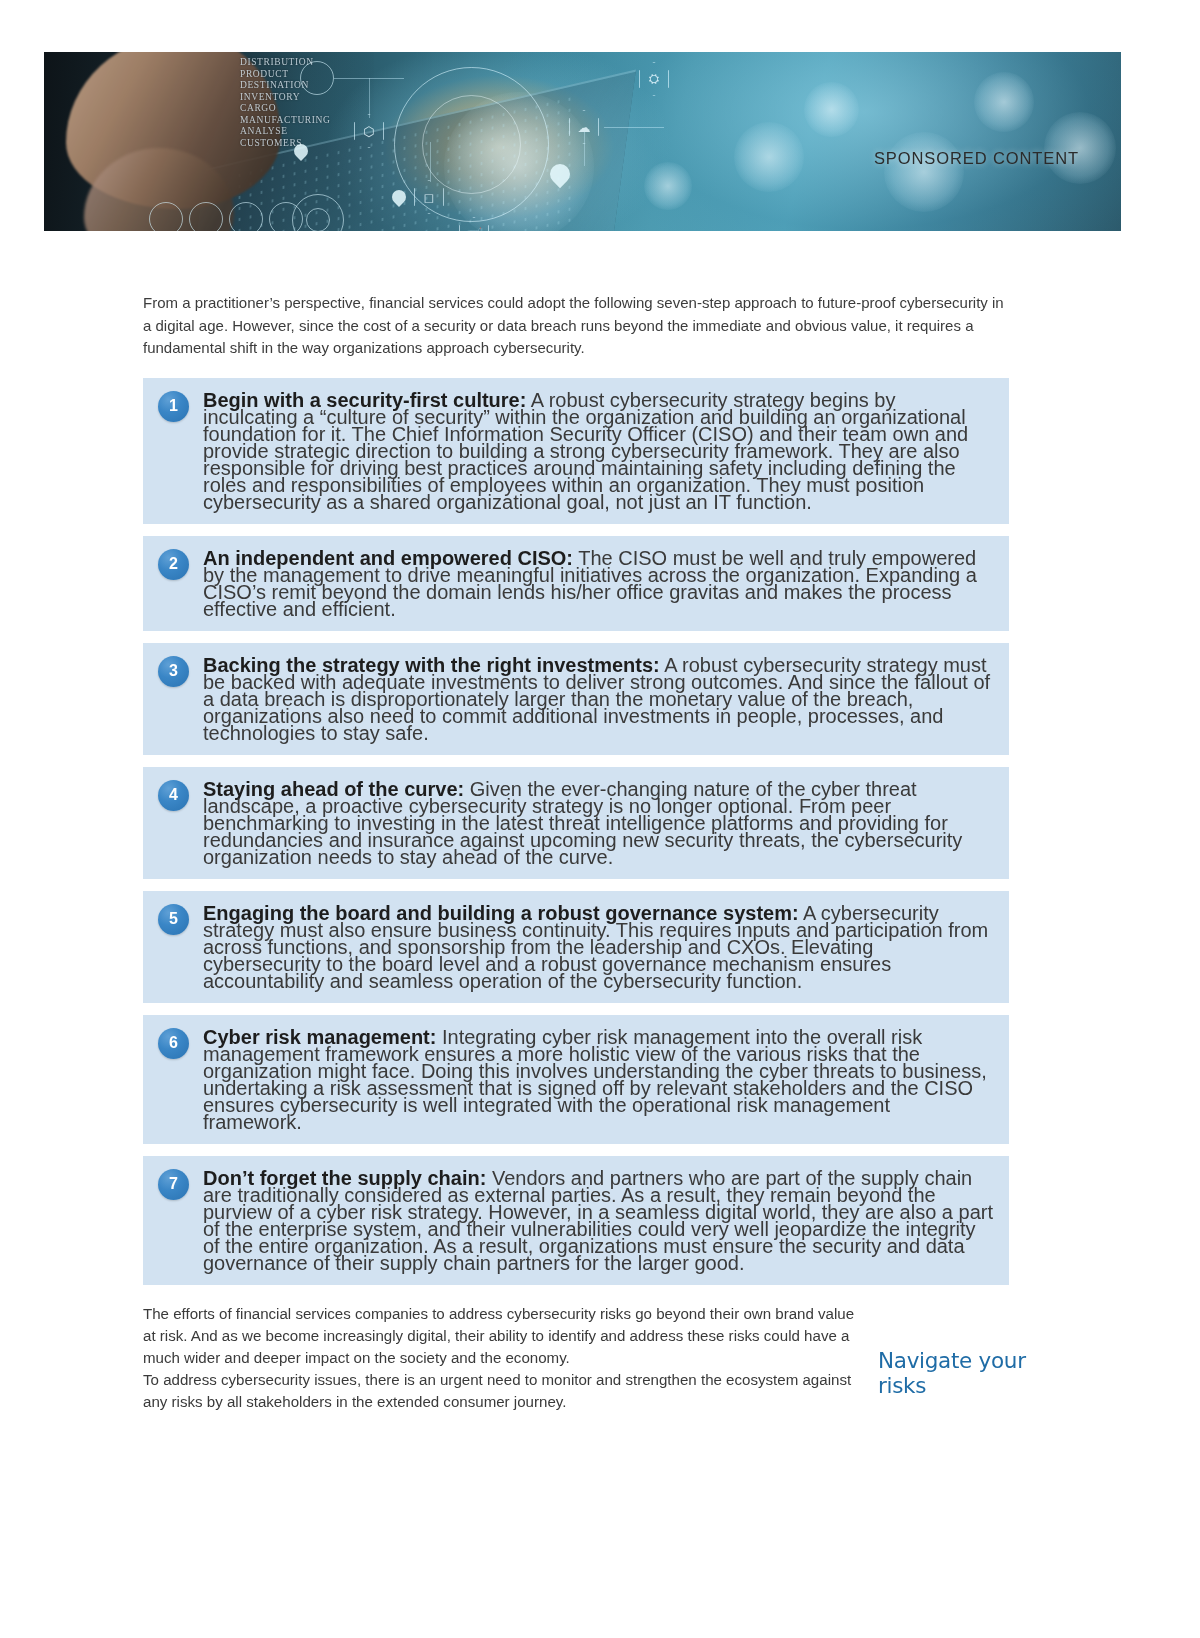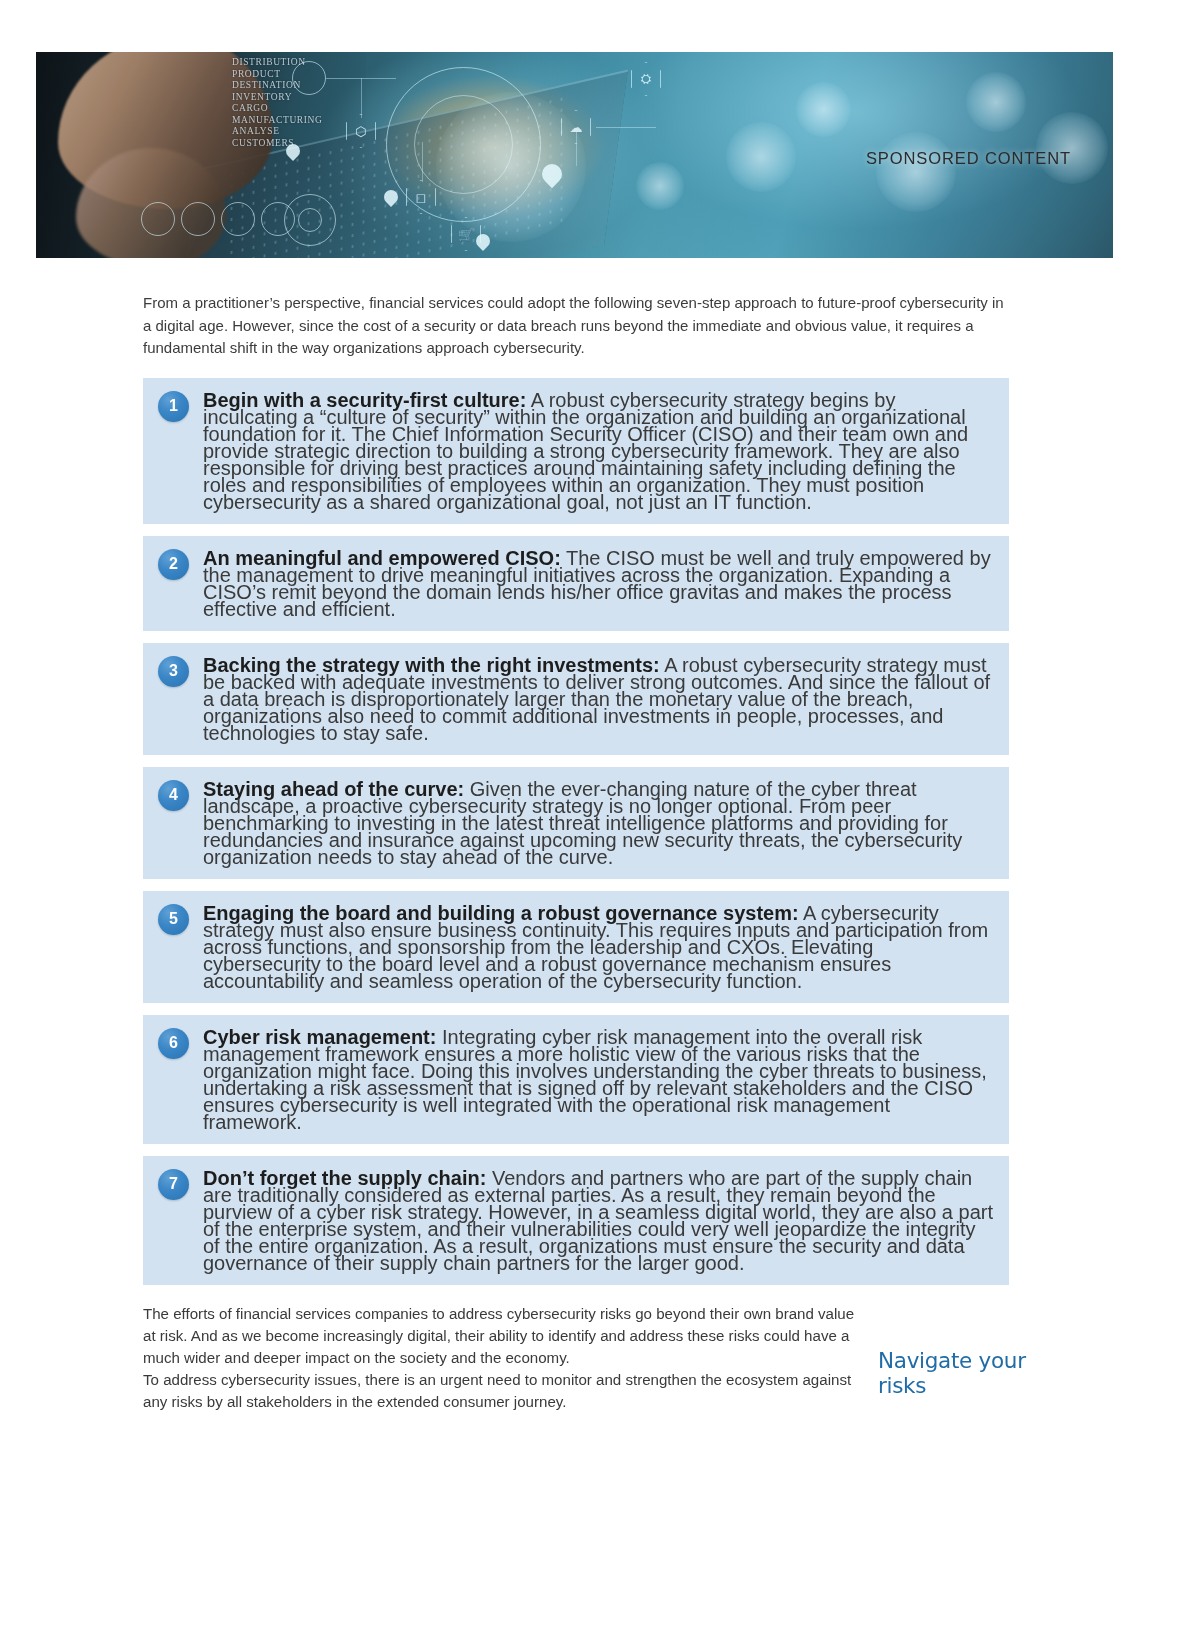--- a/index.html
+++ b/index.html
@@ -13,22 +13,22 @@
     height: 1638px;
     position: relative;
     font-family: "Liberation Sans", sans-serif;
     color: #3a3a3a;
     overflow: hidden;
   }
 
   
   .hero {
     position: absolute;
-    left: 36px; top: 52px;
-    width: 1077px; height: 206px;
+    left: 44px; top: 52px;
+    width: 1077px; height: 179px;
     overflow: hidden;
     background:
       radial-gradient(ellipse 240px 150px at 455px 95px, rgba(255,236,190,0.95) 0%, rgba(255,205,130,0.55) 22%, rgba(120,190,210,0.25) 48%, rgba(0,0,0,0) 72%),
       radial-gradient(ellipse 500px 260px at 820px 60px, rgba(150,215,235,0.55) 0%, rgba(60,140,170,0.25) 45%, rgba(0,0,0,0) 75%),
       linear-gradient(105deg, #1d2c33 0%, #23414c 14%, #2c5f70 30%, #3a8298 44%, #4f9db2 58%, #53a4bb 70%, #3e7f97 84%, #2b5768 100%);
   }
   .hero-dark-left {
     position: absolute; left: 0; top: 0; width: 330px; height: 100%;
     background: linear-gradient(95deg, rgba(12,18,22,0.92) 0%, rgba(22,36,44,0.7) 42%, rgba(30,60,74,0.25) 75%, rgba(0,0,0,0) 100%);
   }
@@ -285,21 +285,21 @@
 
   <div class="steps">
 
     <div class="step">
       <div class="step-badge">1</div>
       <div class="step-text"><b>Begin with a security-first culture:</b><span> A robust cybersecurity strategy begins by inculcating a “culture of security” within the organization and building an organizational foundation for it. The Chief Information Security Officer (CISO) and their team own and provide strategic direction to building a strong cybersecurity framework. They are also responsible for driving best practices around maintaining safety including defining the roles and responsibilities of employees within an organization. They must position cybersecurity as a shared organizational goal, not just an IT function.</span></div>
     </div>
 
     <div class="step">
       <div class="step-badge">2</div>
-      <div class="step-text"><b>An meaningful and empowered CISO:</b><span> The CISO must be well and truly empowered by the management to drive meaningful initiatives across the organization. Expanding a CISO’s remit beyond the domain lends his/her office gravitas and makes the process effective and efficient.</span></div>
+      <div class="step-text"><b>An independent and empowered CISO:</b><span> The CISO must be well and truly empowered by the management to drive meaningful initiatives across the organization. Expanding a CISO’s remit beyond the domain lends his/her office gravitas and makes the process effective and efficient.</span></div>
     </div>
 
     <div class="step">
       <div class="step-badge">3</div>
       <div class="step-text"><b>Backing the strategy with the right investments:</b><span> A robust cybersecurity strategy must be backed with adequate investments to deliver strong outcomes. And since the fallout of a data breach is disproportionately larger than the monetary value of the breach, organizations also need to commit additional investments in people, processes, and technologies to stay safe.</span></div>
     </div>
 
     <div class="step">
       <div class="step-badge">4</div>
       <div class="step-text"><b>Staying ahead of the curve:</b><span> Given the ever-changing nature of the cyber threat landscape, a proactive cybersecurity strategy is no longer optional. From peer benchmarking to investing in the latest threat intelligence platforms and providing for redundancies and insurance against upcoming new security threats, the cybersecurity organization needs to stay ahead of the curve.</span></div>

